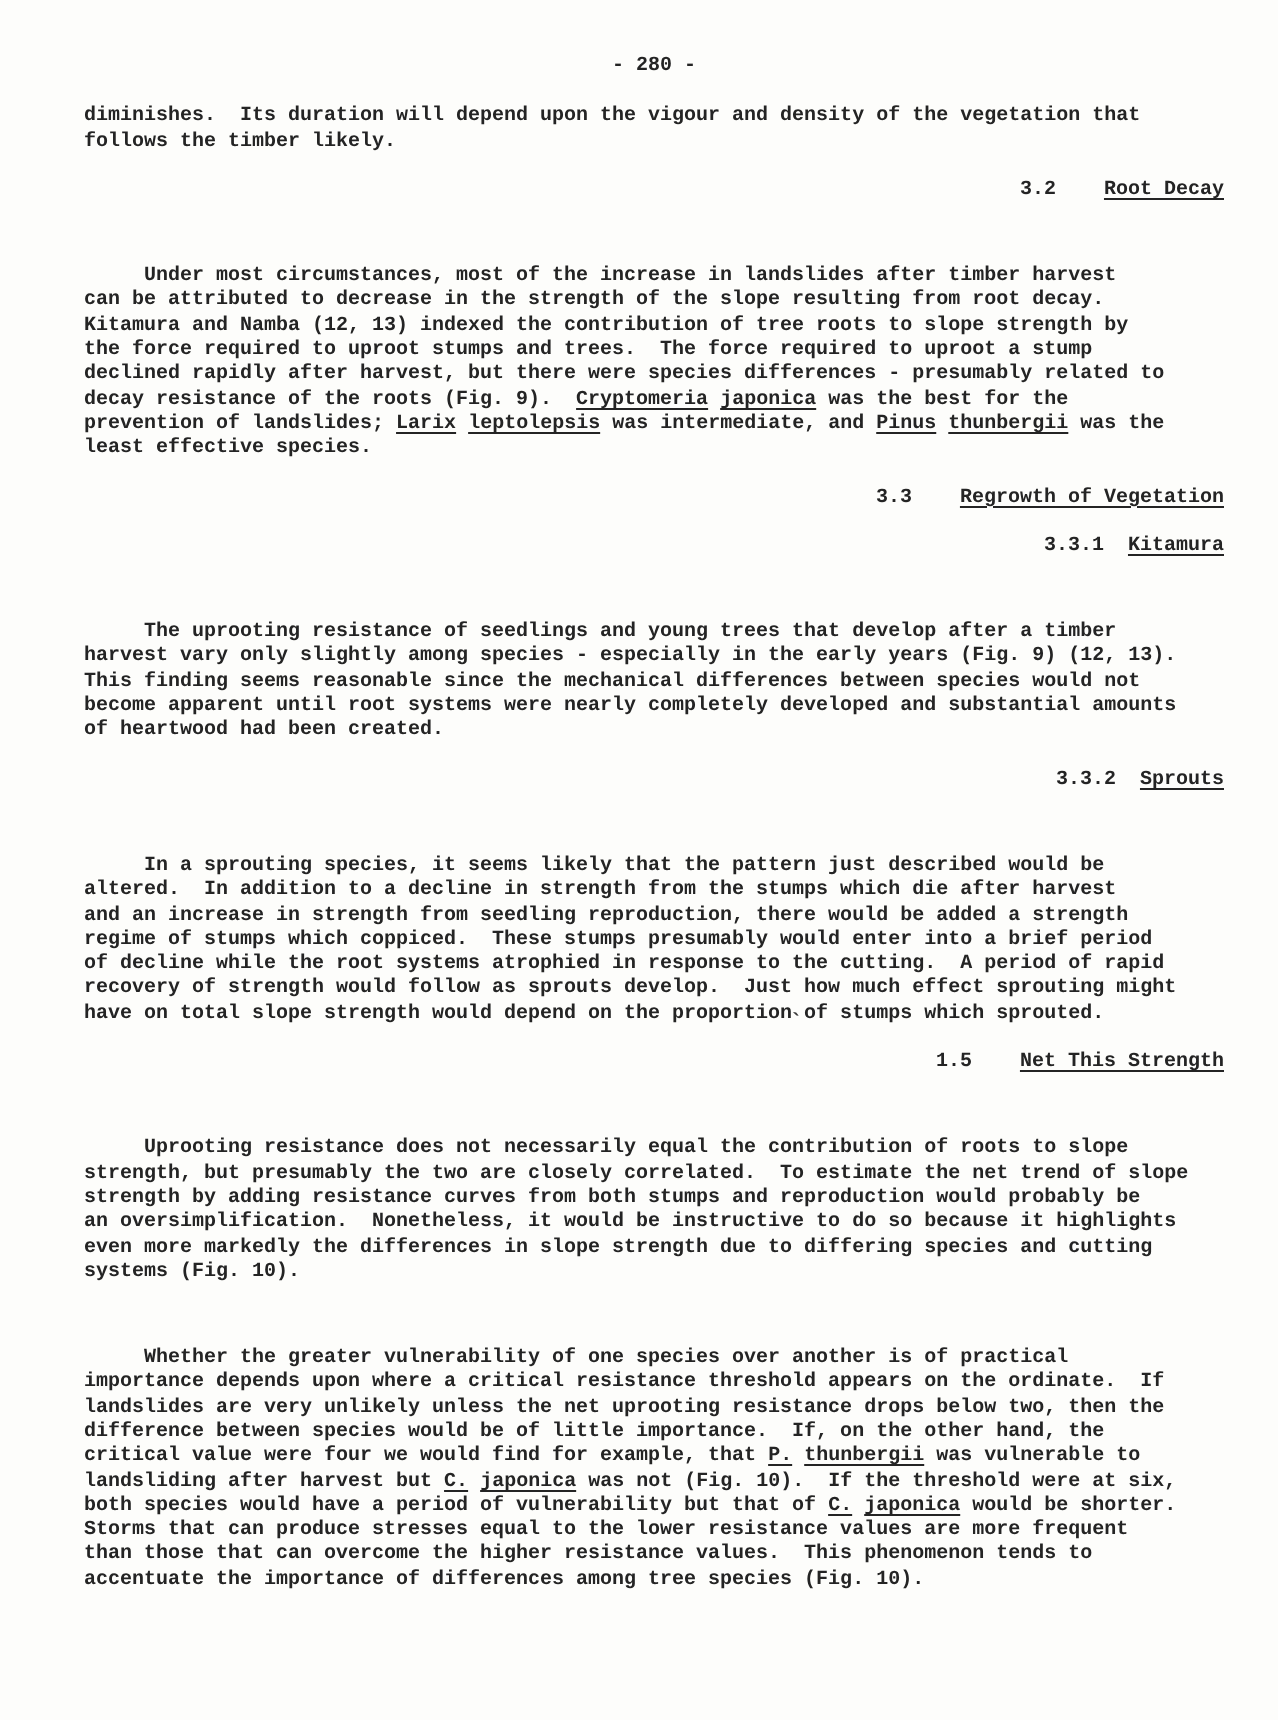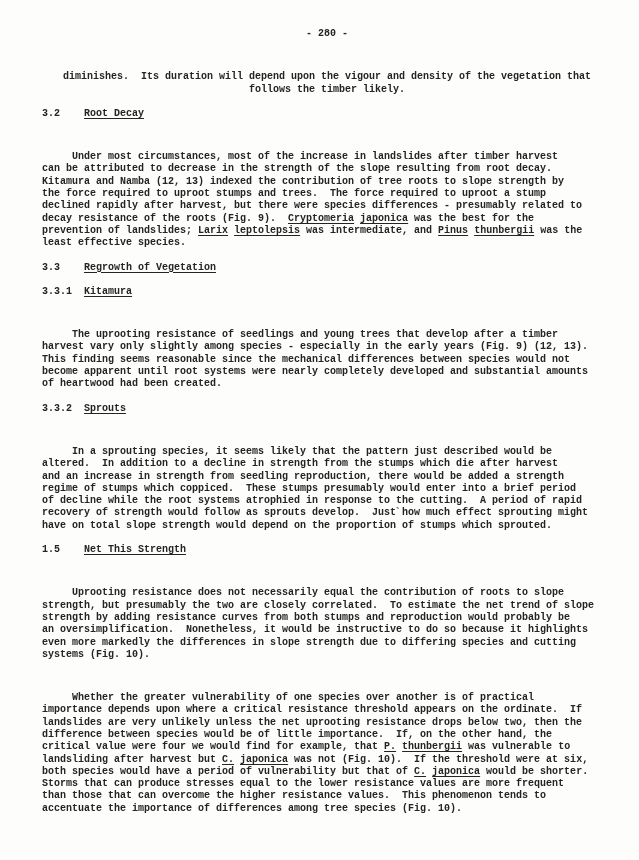--- a/index.html
+++ b/index.html
@@ -32,22 +32,22 @@
     height: 12.3px;
     line-height: 12.3px;
   }
   .block { white-space: pre; }
   .block .line {
     height: 12.3px;
     line-height: 12.3px;
     white-space: pre;
   }
   .kind-para    { margin-top: 31px; }
-  .kind-heading { margin-top: 12px; }
-  .page-header + .kind-para { margin-top: 31px; text-align: center; }
+  .kind-heading { margin-top: 12px; text-align: right; }
+  .page-header + .kind-para { margin-top: 13px; }
   .u {
     text-decoration: underline;
     text-underline-offset: 2px;
     text-decoration-thickness: 1px;
   }
   .stray-mark {
     position: absolute;
     left: 394px;
     top: 506px;
     font-size: 11px;

